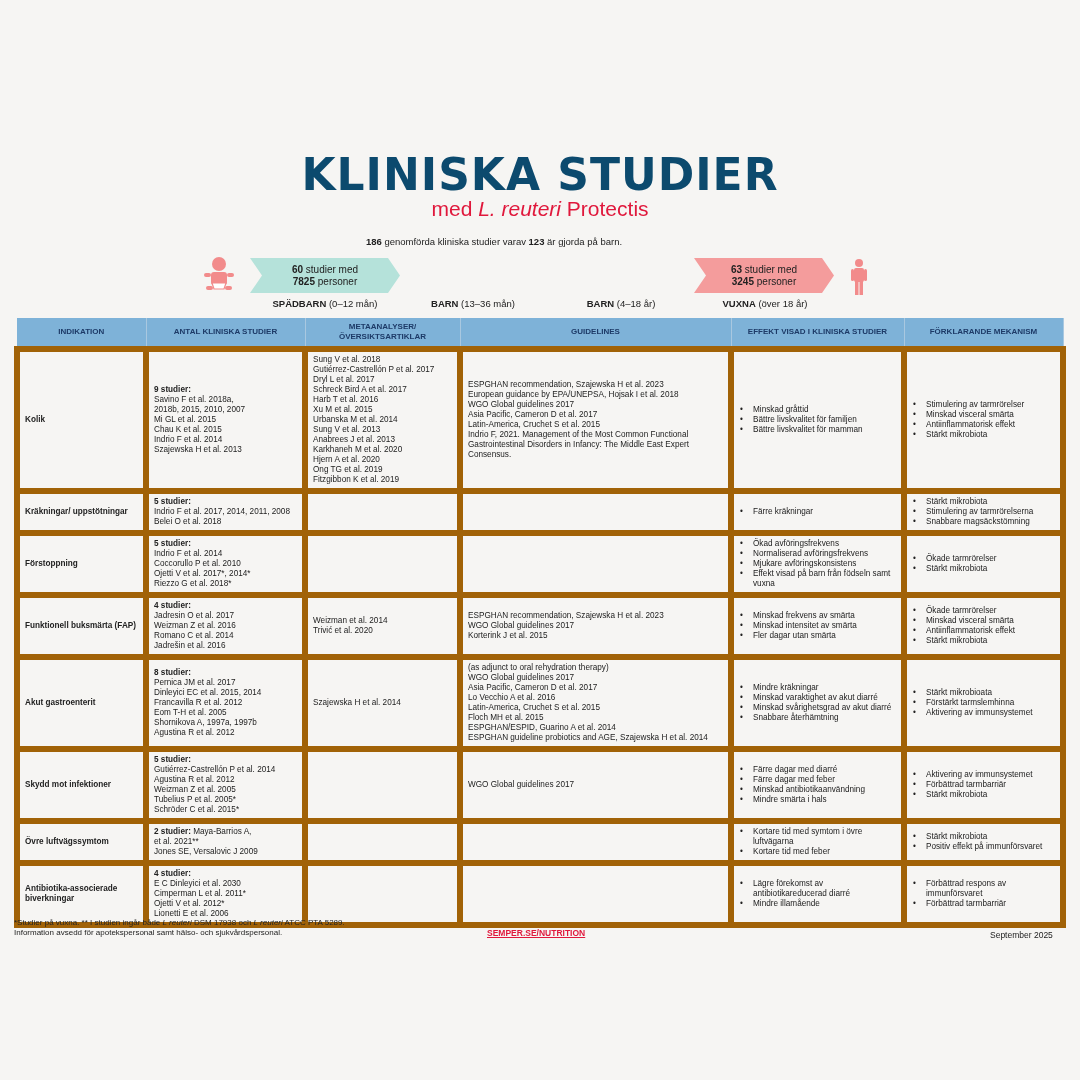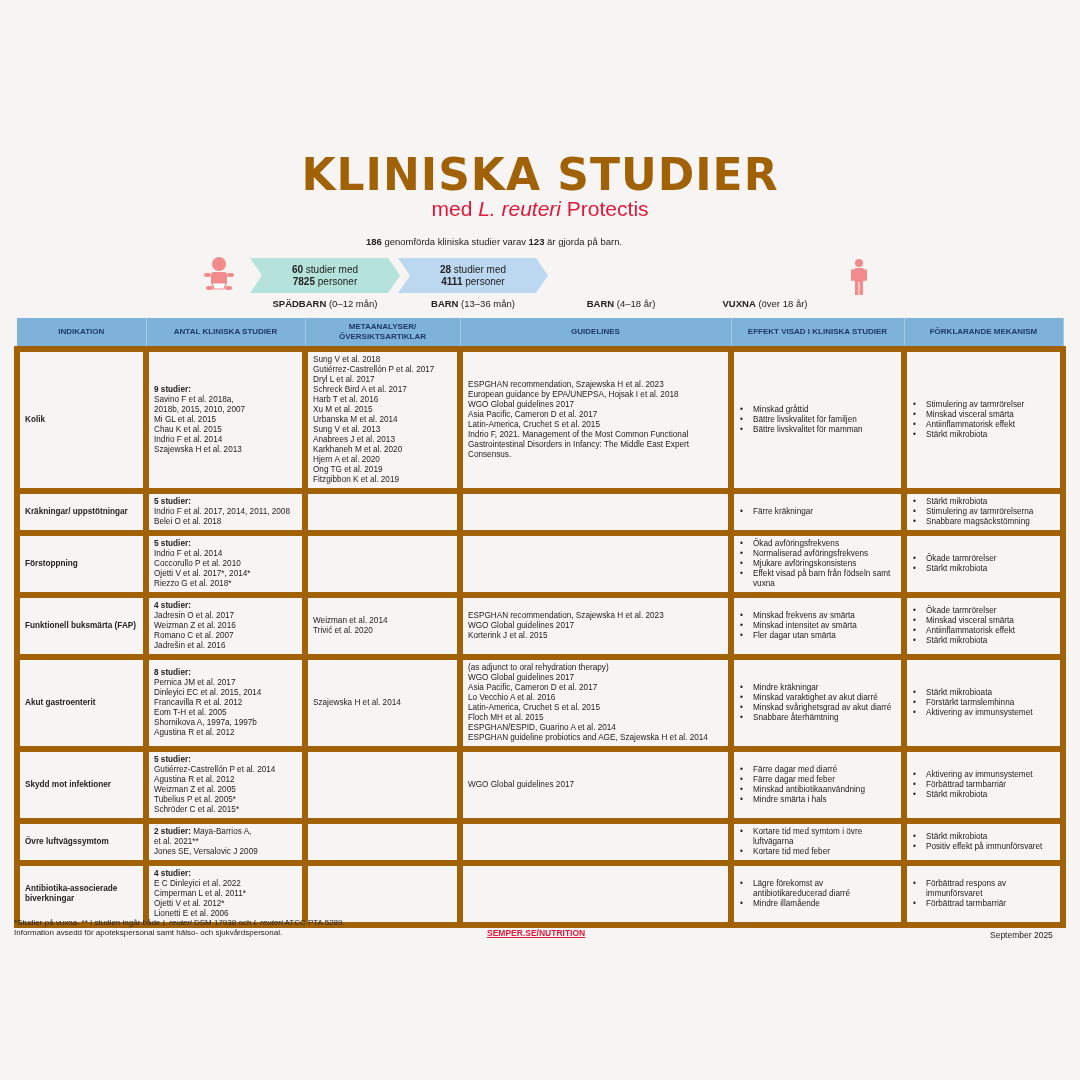--- a/index.html
+++ b/index.html
@@ -1,17 +1,17 @@
 <!DOCTYPE html>
 <html><head>
 <meta charset="utf-8">
 <style>
   html,body{margin:0;padding:0;}
   body{width:1080px;height:1080px;background:#f6f5f3;font-family:"Liberation Sans",sans-serif;color:#1f1f1f;position:relative;overflow:hidden;}
-  .title{position:absolute;top:150px;left:0;width:1080px;text-align:center;font-family:"DejaVu Sans",sans-serif;font-weight:bold;font-size:44px;letter-spacing:1px;color:#a16207;line-height:50px;}
+  .title{position:absolute;top:150px;left:0;width:1080px;text-align:center;font-family:"DejaVu Sans",sans-serif;font-weight:bold;font-size:44px;letter-spacing:1px;color:#0c4a6e;line-height:50px;}
   .subtitle{position:absolute;top:197px;left:0;width:1080px;text-align:center;font-size:21px;color:#e0183c;}
   .subtitle i{font-style:italic;}
   .summary{position:absolute;top:236px;left:0;width:988px;text-align:center;font-size:9.5px;color:#222;}
   .summary b{font-weight:bold;}
   .timeline{position:absolute;top:256px;left:200px;width:680px;height:64px;}
   .icon-baby{position:absolute;left:2px;top:0;width:34px;height:40px;}
   .icon-adult{position:absolute;left:650px;top:2px;width:18px;height:38px;}
   .chev{position:absolute;top:2px;height:35px;display:flex;align-items:center;justify-content:center;flex-direction:column;font-size:10px;line-height:12px;color:#222;}
   .chev .bg{position:absolute;inset:0;z-index:0;}
   .chev span{position:relative;z-index:1;}
@@ -53,26 +53,26 @@
     <rect x="23" y="30" width="7" height="4" rx="2" fill="#f28b8b"></rect>
   </svg>
 
   <div class="chev" style="left:50px;width:150px;">
     <svg class="bg" viewBox="0 0 150 35" preserveAspectRatio="none">
         <polygon points="0,0 138,0 150,17.5 138,35 0,35 12,17.5" fill="#b5e2da"></polygon>
       </svg>
     <span><b>60</b><span> studier med</span></span>
     <span><b>7825</b><span> personer</span></span>
   </div>
-  <div class="chev" style="left:198px;width:150px;">
-    <svg class="bg" viewBox="0 0 150 35" preserveAspectRatio="none">
-        <polygon points="0,0 138,0 150,17.5 138,35 0,35 12,17.5" fill="#bcd8f0"></polygon>
+  <div class="chev" style="left:494px;width:140px;">
+    <svg class="bg" viewBox="0 0 140 35" preserveAspectRatio="none">
+        <polygon points="0,0 128,0 140,17.5 128,35 0,35 12,17.5" fill="#f49c9c"></polygon>
       </svg>
-    <span><b>28</b><span> studier med</span></span>
-    <span><b>4111</b><span> personer</span></span>
+    <span><b>63</b><span> studier med</span></span>
+    <span><b>3245</b><span> personer</span></span>
   </div>
 
   <svg class="icon-adult" viewBox="0 0 18 38">
     <circle cx="9" cy="5" r="4" fill="#f28b8b"></circle>
     <rect x="4" y="10" width="10" height="14" rx="2" fill="#f28b8b"></rect>
     <rect x="5" y="23" width="3.5" height="14" fill="#f28b8b"></rect>
     <rect x="9.5" y="23" width="3.5" height="14" fill="#f28b8b"></rect>
     <rect x="1" y="11" width="3" height="12" rx="1.5" fill="#f28b8b"></rect>
     <rect x="14" y="11" width="3" height="12" rx="1.5" fill="#f28b8b"></rect>
   </svg>
@@ -221,21 +221,21 @@
           </ul>
         </td>
       </tr>
       <tr style="height: 60px;">
         <td class="ind">Funktionell buksmärta (FAP)</td>
         <td>
           <div class="lines">
             <div class="head-line"><b>4 studier:</b></div>
             <div>Jadresin O et al. 2017</div>
             <div>Weizman Z et al. 2016</div>
-            <div>Romano C et al. 2007</div>
+            <div>Romano C et al. 2014</div>
             <div>Jadrešin et al. 2016</div>
           </div>
         </td>
         <td>
           <div class="lines">
             <div>Weizman et al. 2014</div>
             <div>Trivić et al. 2020</div>
           </div>
         </td>
         <td>
@@ -369,21 +369,21 @@
             <li>Stärkt mikrobiota</li>
             <li>Positiv effekt på immunförsvaret</li>
           </ul>
         </td>
       </tr>
       <tr style="height: 58px;">
         <td class="ind">Antibiotika-associerade biverkningar</td>
         <td>
           <div class="lines">
             <div class="head-line"><b>4 studier:</b></div>
-            <div>E C Dinleyici et al. 2022</div>
+            <div>E C Dinleyici et al. 2030</div>
             <div>Cimperman L et al. 2011*</div>
             <div>Ojetti V et al. 2012*</div>
             <div>Lionetti E et al. 2006</div>
           </div>
         </td>
         <td>
           <div class="lines"></div>
         </td>
         <td>
           <div class="lines"></div>

